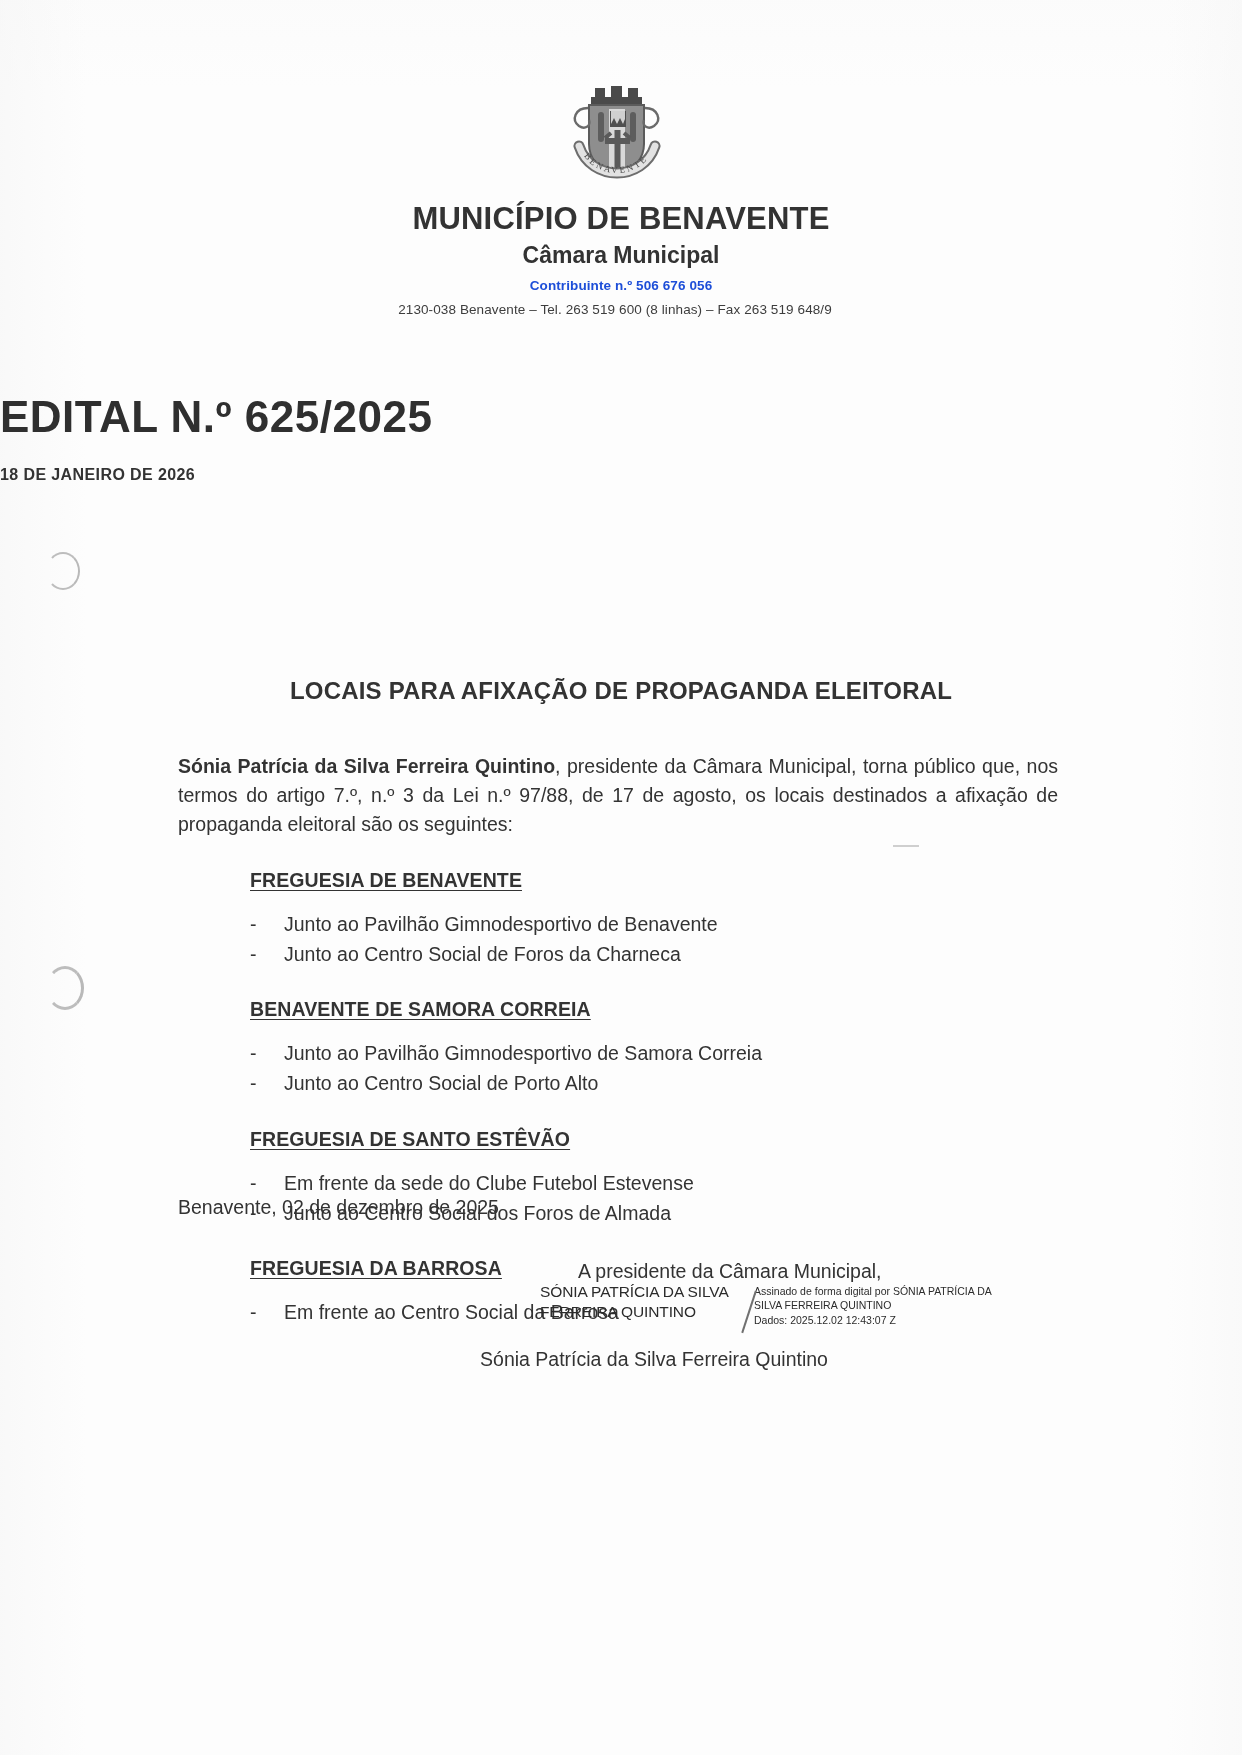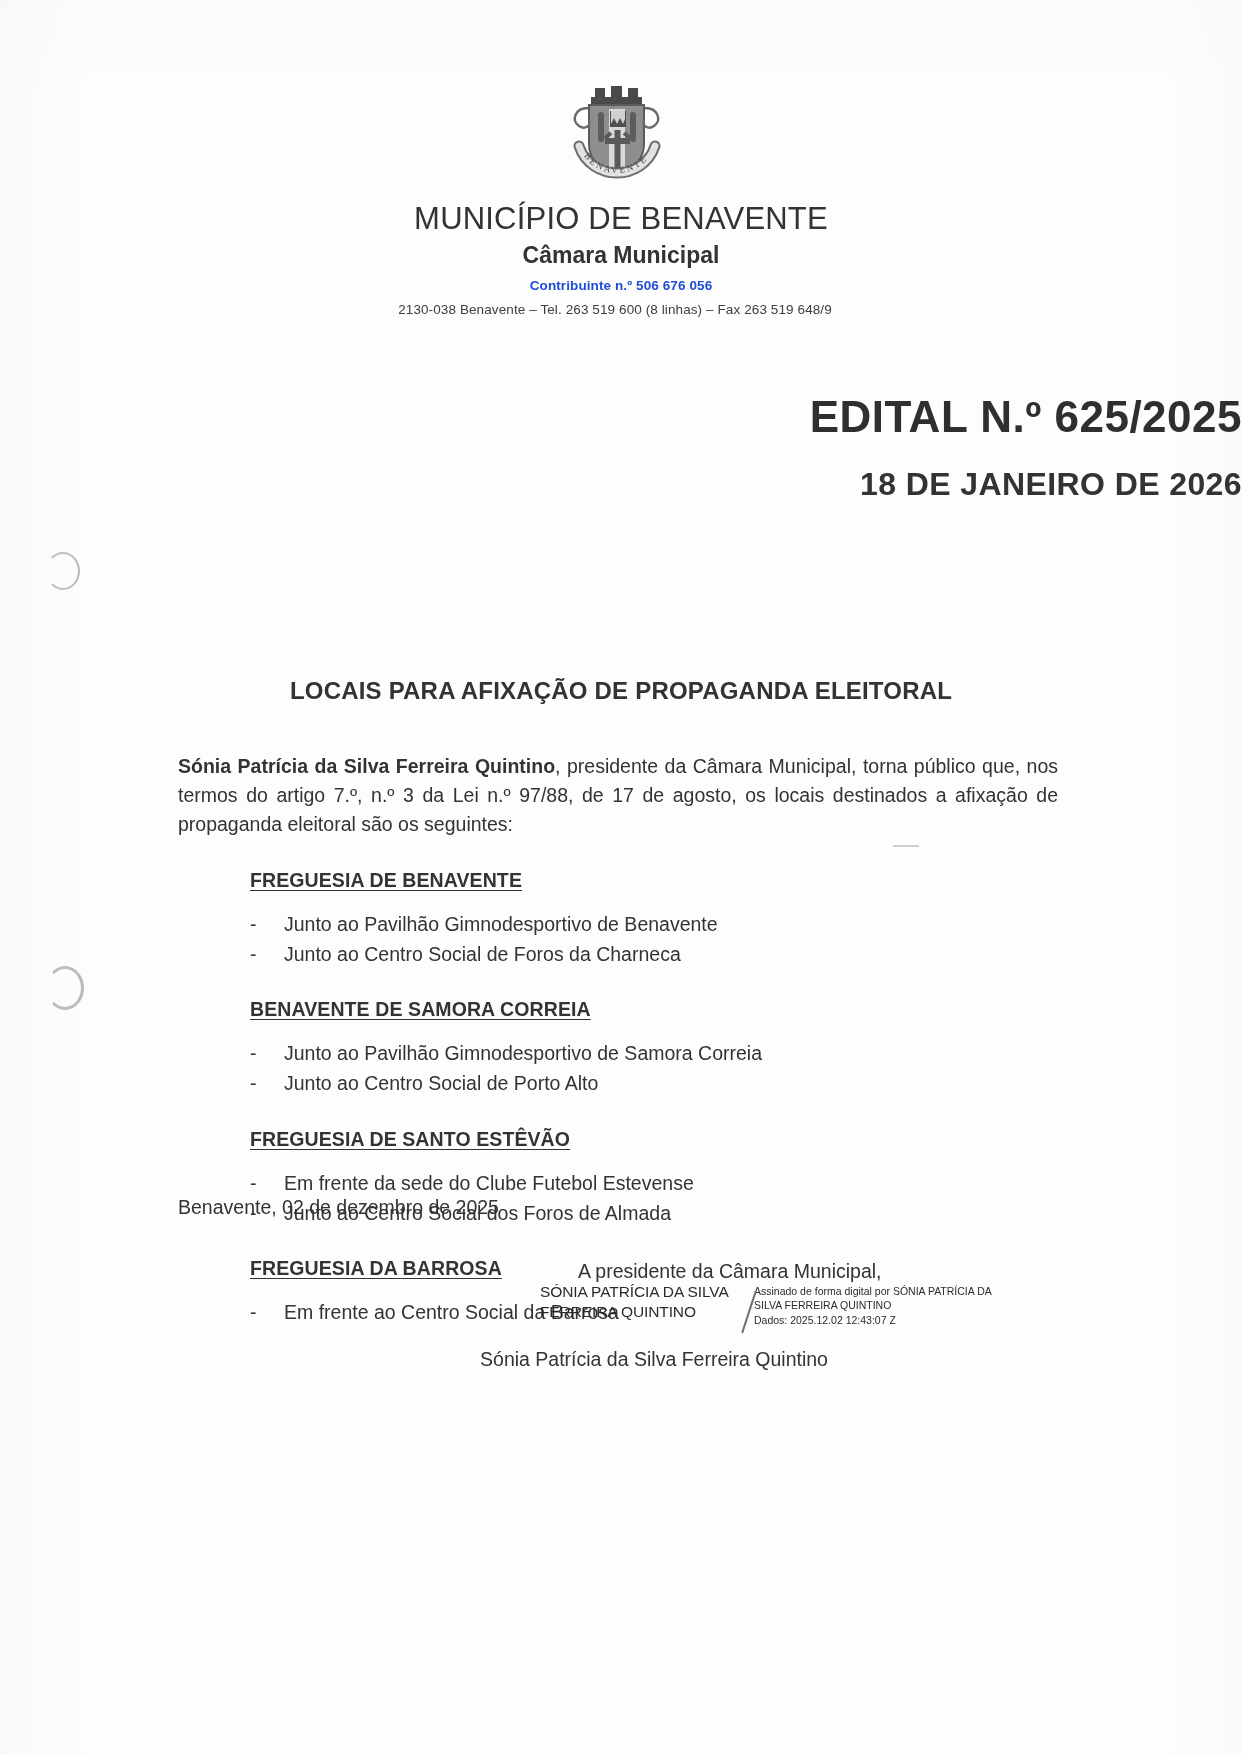--- a/index.html
+++ b/index.html
@@ -59,21 +59,21 @@
     text-align: center;
   }
   .crest {
     width: 120px;
     height: 118px;
     margin: 0 auto 6px auto;
     display: block;
   }
   .org-name {
     font-size: 31px;
-    font-weight: normal;
+    font-weight: bold;
     letter-spacing: 0.2px;
     color: #333;
     margin: 4px 0 0 0;
     line-height: 1.1;
   }
   .org-sub {
     font-size: 23px;
     font-weight: bold;
     color: #333;
     margin: 7px 0 0 0;
@@ -93,39 +93,39 @@
     margin: 9px 12px 0 0;
     letter-spacing: 0.1px;
   }
 
   
   .titles {
     position: absolute;
     top: 394px;
     left: 0;
     right: 0;
-    text-align: right;
+    text-align: left;
   }
   .edital-no {
     font-size: 44px;
     font-weight: bold;
     letter-spacing: 0.5px;
     color: #2f2f2f;
     margin: 0;
     line-height: 1.05;
   }
   .election-title {
     font-size: 29px;
     font-weight: bold;
     color: #333;
     margin: 28px 0 0 0;
     letter-spacing: 0.3px;
   }
   .election-date {
-    font-size: 32px;
+    font-size: 16px;
     font-weight: bold;
     color: #333;
     margin: 26px 0 0 0;
     letter-spacing: 0.4px;
   }
   .section-title {
     position: absolute;
     top: 677px;
     left: 0;
     right: 0;

